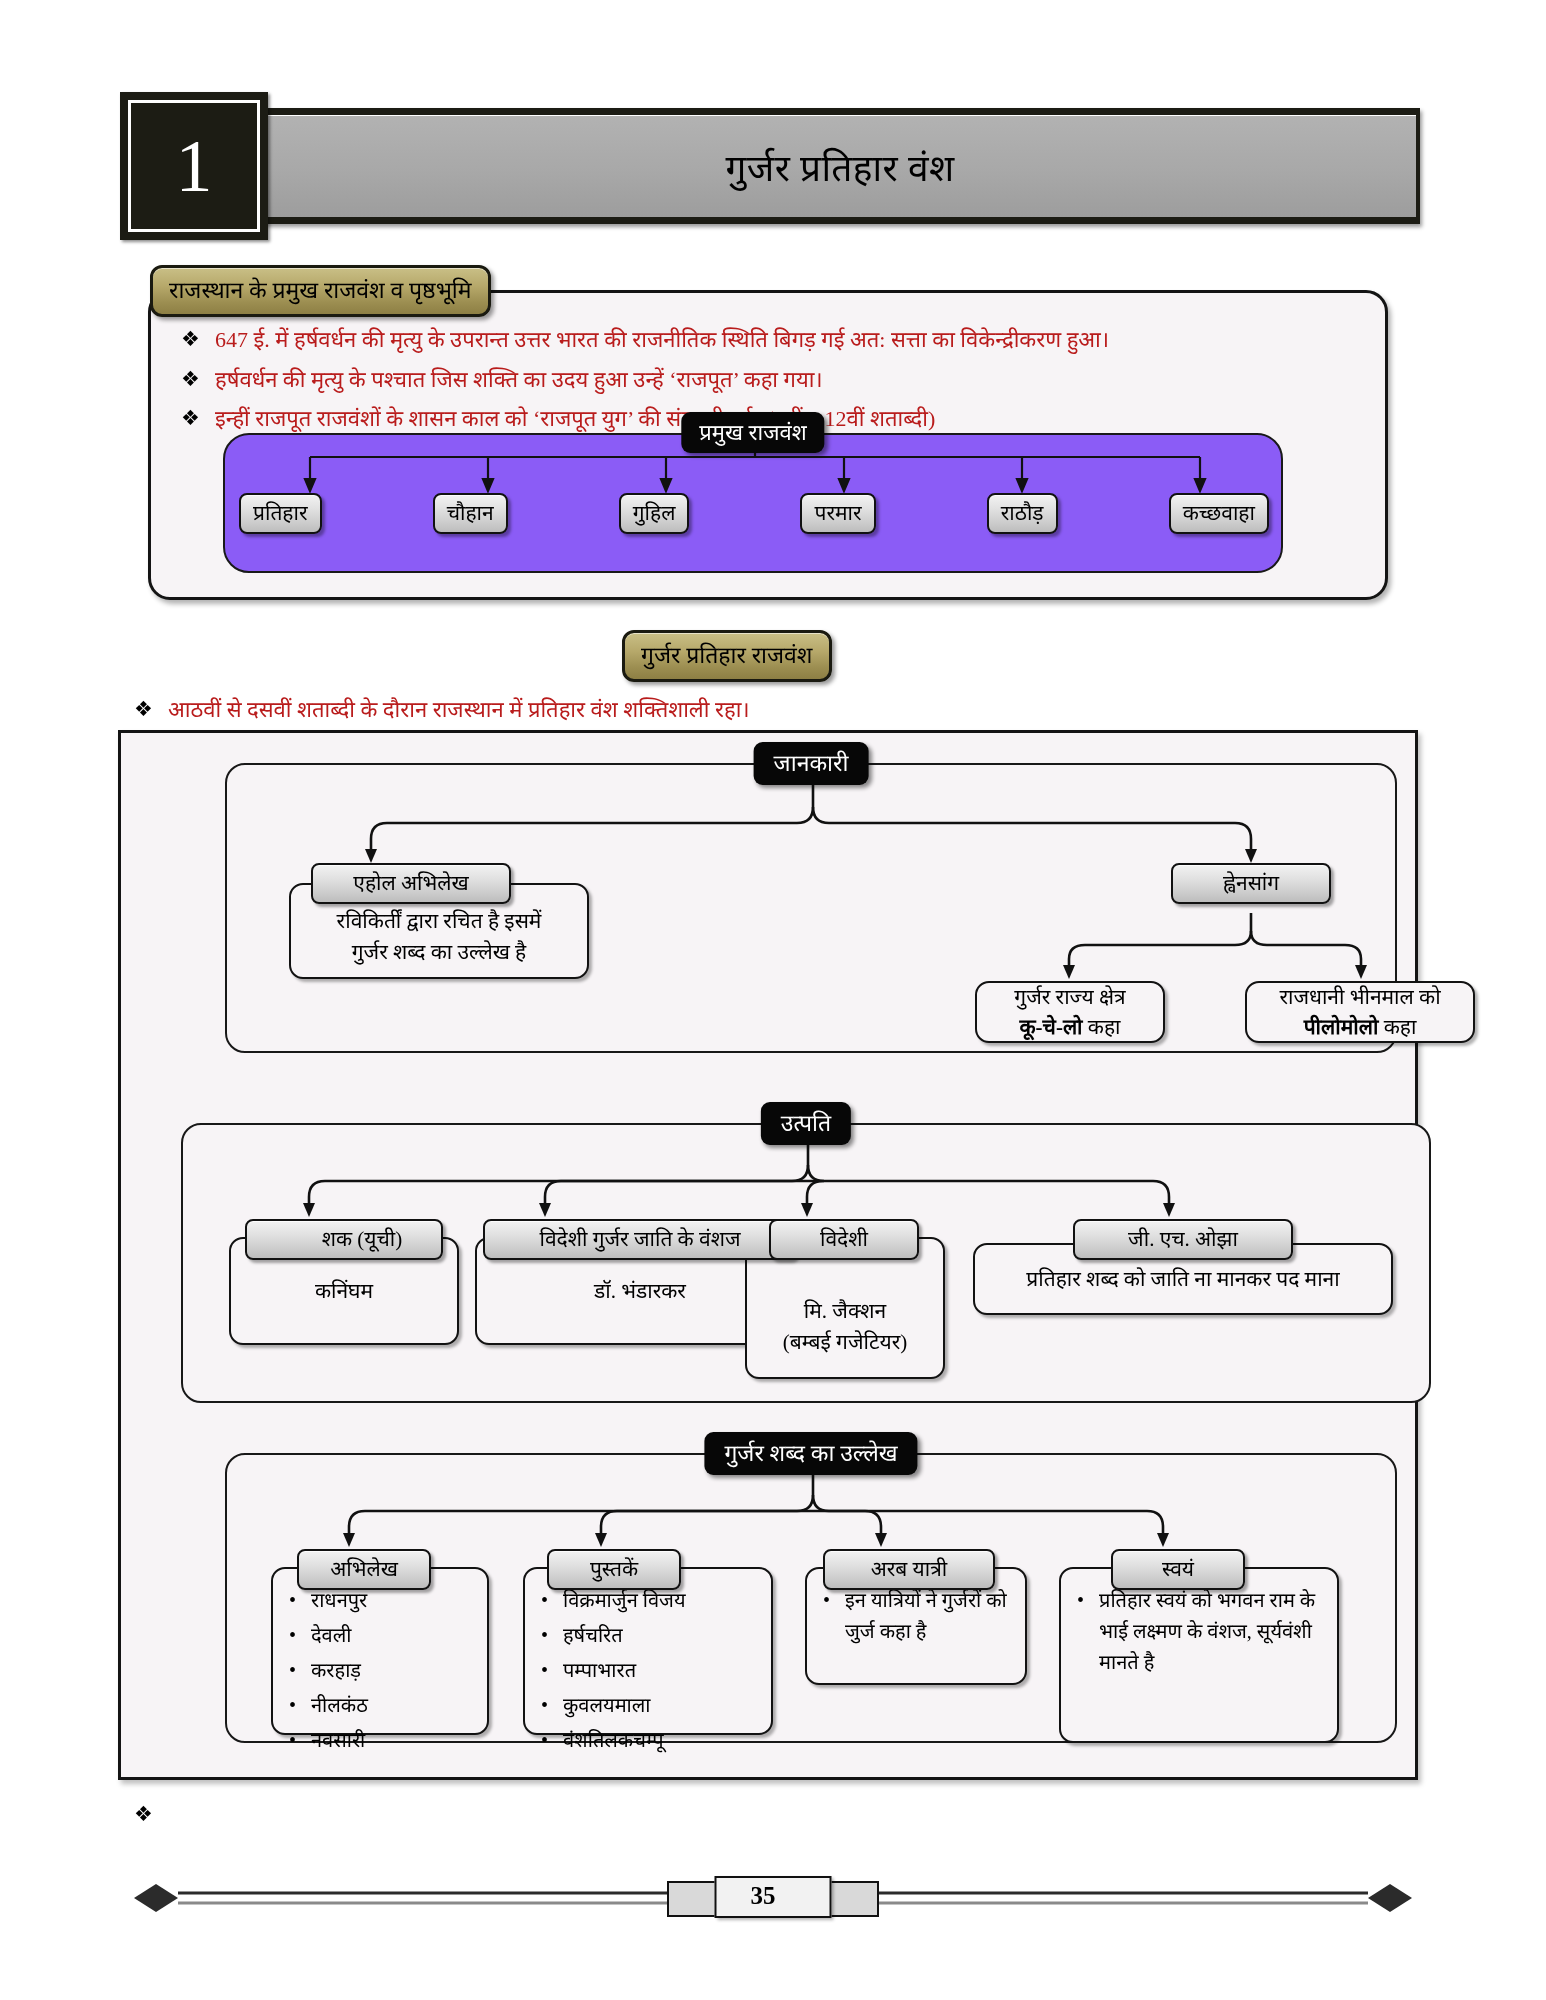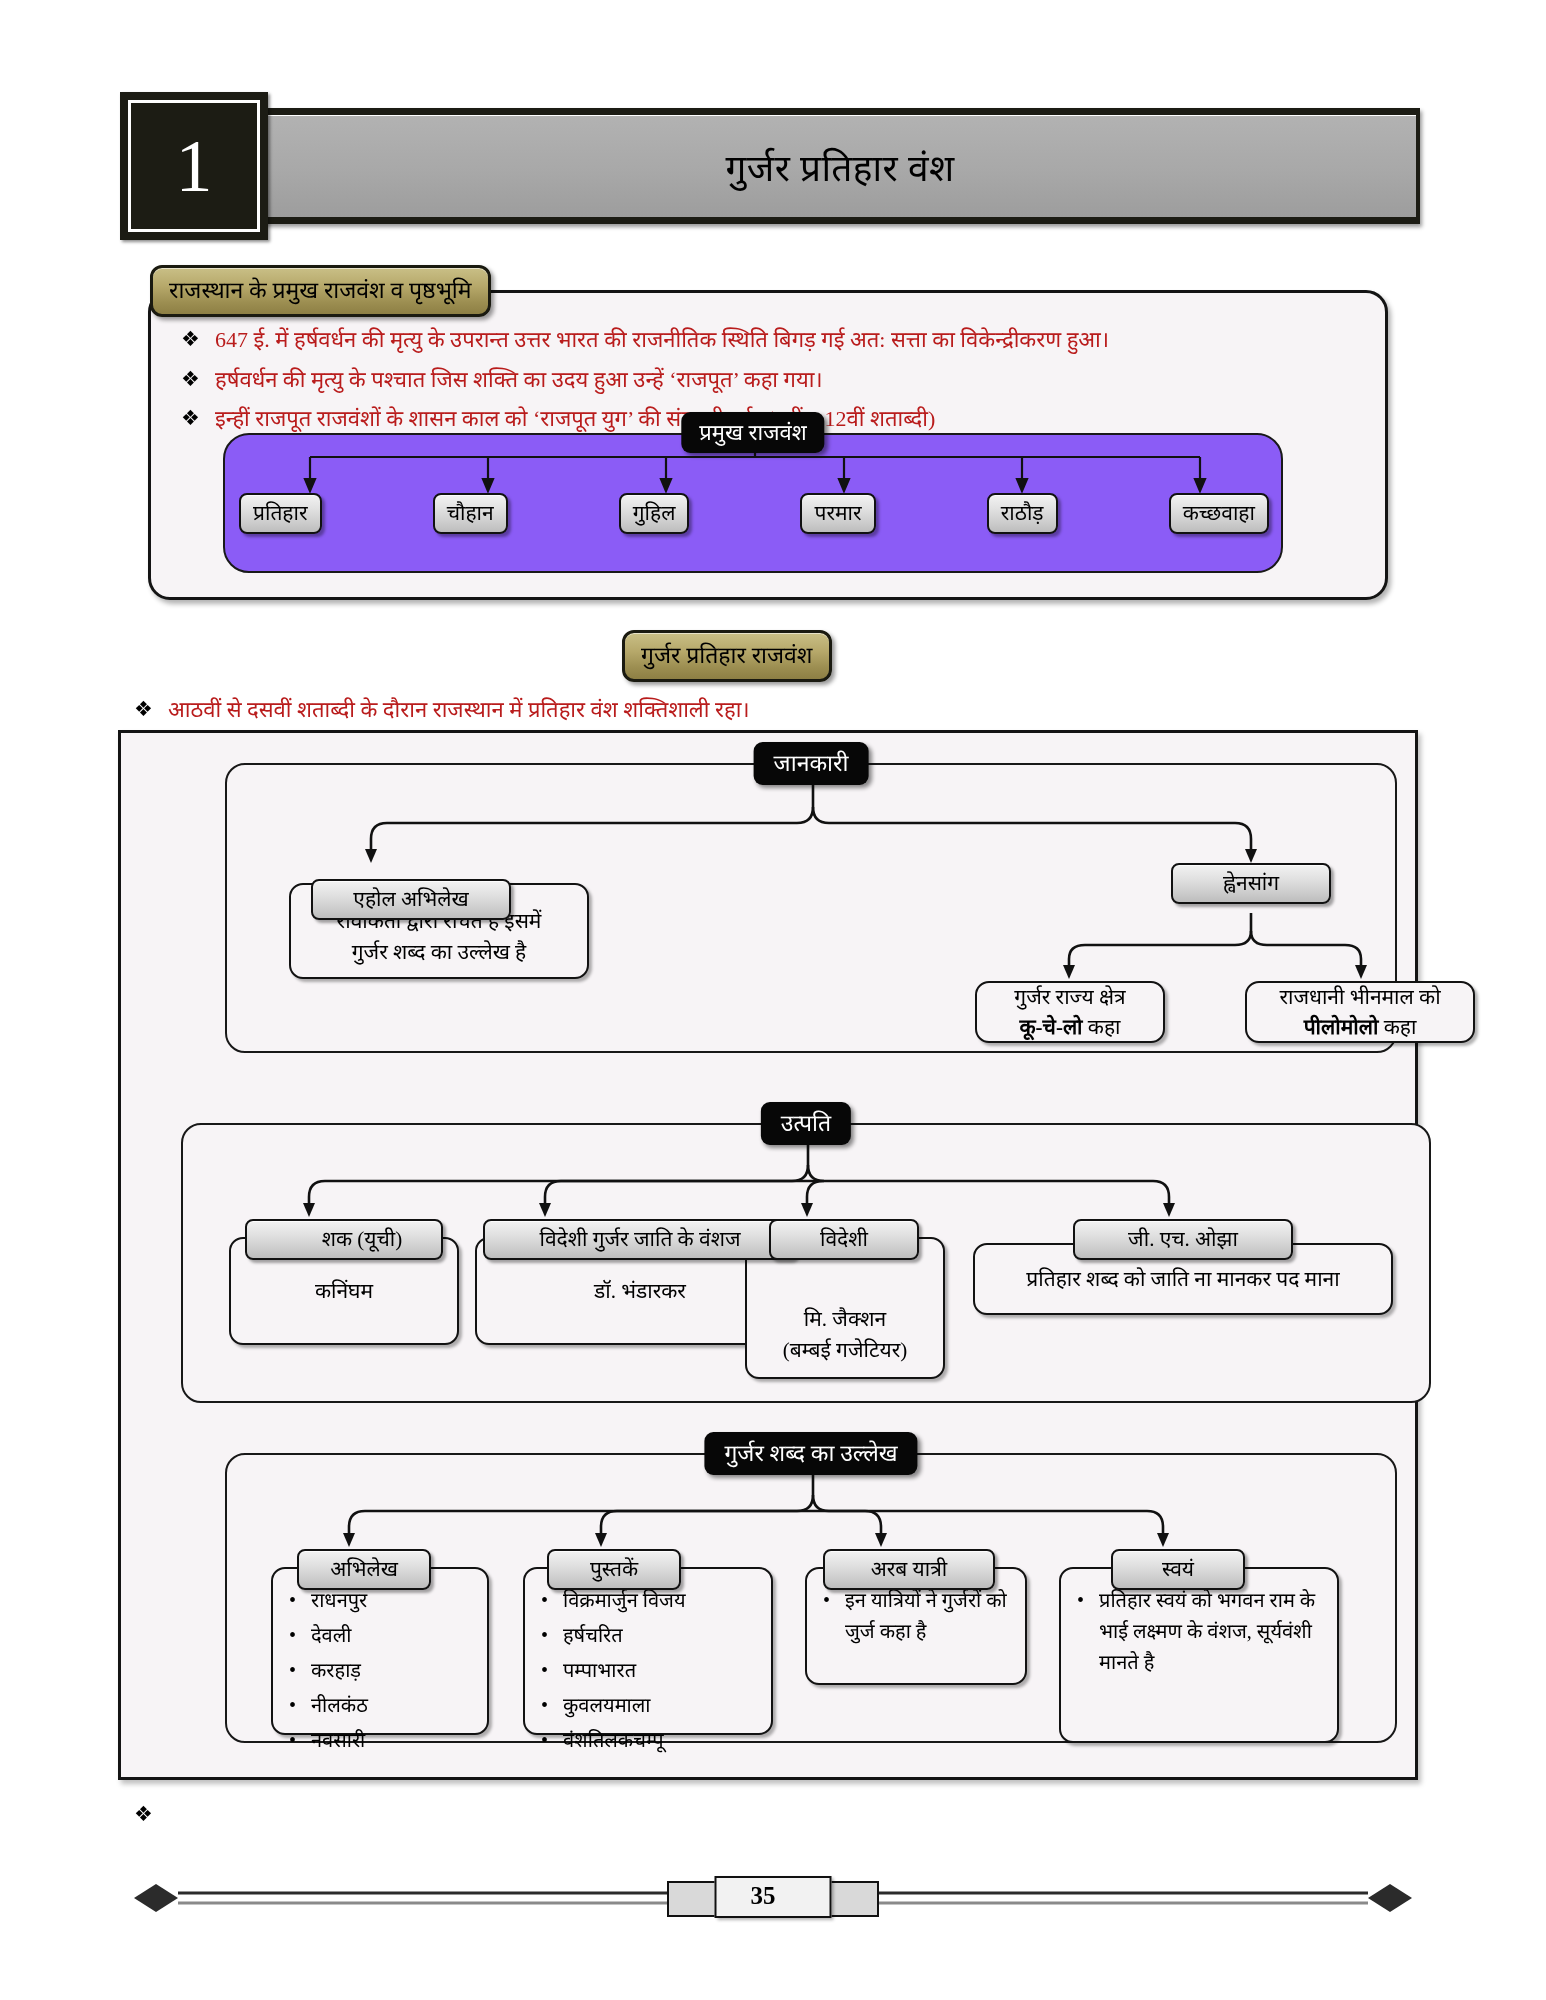--- a/index.html
+++ b/index.html
@@ -262,21 +262,21 @@
         <polygon points="1134,214 1128,200 1140,200"></polygon>
       </g>
     </svg>
 
     <div class="plain-box" style="left:62px; top:118px; width:300px; height:96px; display:flex; align-items:flex-end; justify-content:center; padding-bottom:10px;">
       <div>
         <div>रविकिर्तीं द्वारा रचित है इसमें</div>
         <div>गुर्जर शब्द का उल्लेख है</div>
       </div>
     </div>
-    <div class="grey-box cap-box" style="left:84px; top:114px; width:200px;">एहोल अभिलेख</div>
+    <div class="grey-box cap-box" style="left:84px; top:98px; width:200px;">एहोल अभिलेख</div>
 
     <div class="grey-box cap-box" style="left:944px; top:98px; width:160px;">ह्वेनसांग</div>
 
     <div class="plain-box" style="left:748px; top:216px; width:190px; height:62px; display:flex; align-items:center; justify-content:center;">
       <div>
         <div>गुर्जर राज्य क्षेत्र</div>
         <div><b>कू-चे-लो</b><span> कहा</span></div>
       </div>
     </div>
 
@@ -305,21 +305,21 @@
         <polygon points="986,92 980,78 992,78"></polygon>
       </g>
     </svg>
 
     <div class="plain-box" style="left:46px; top:112px; width:230px; height:108px; display:flex; align-items:center; justify-content:center;">कनिंघम</div>
     <div class="grey-box cap-box" style="left:62px; top:94px; width:198px;padding-left:48px;">शक (यूची)</div>
 
     <div class="plain-box" style="left:292px; top:112px; width:330px; height:108px; display:flex; align-items:center; justify-content:center;">डॉ. भंडारकर</div>
     <div class="grey-box cap-box" style="left:300px; top:94px; width:314px;">विदेशी गुर्जर जाति के वंशज</div>
 
-    <div class="plain-box" style="left:562px; top:112px; width:200px; height:142px; display:flex; align-items:flex-end; justify-content:center; padding-bottom:12px;">
+    <div class="plain-box" style="left:562px; top:112px; width:200px; height:142px; display:flex; align-items:flex-end; justify-content:center; padding-bottom:20px;">
       <div>
         <div>मि. जैक्शन</div>
         <div>(बम्बई गजेटियर)</div>
       </div>
     </div>
     <div class="grey-box cap-box" style="left:586px; top:94px; width:150px;">विदेशी</div>
 
     <div class="plain-box" style="left:790px; top:118px; width:420px; height:72px; display:flex; align-items:center; justify-content:center;">प्रतिहार शब्द को जाति ना मानकर पद माना</div>
     <div class="grey-box cap-box" style="left:890px; top:94px; width:220px;">जी. एच. ओझा</div>
   </div>

